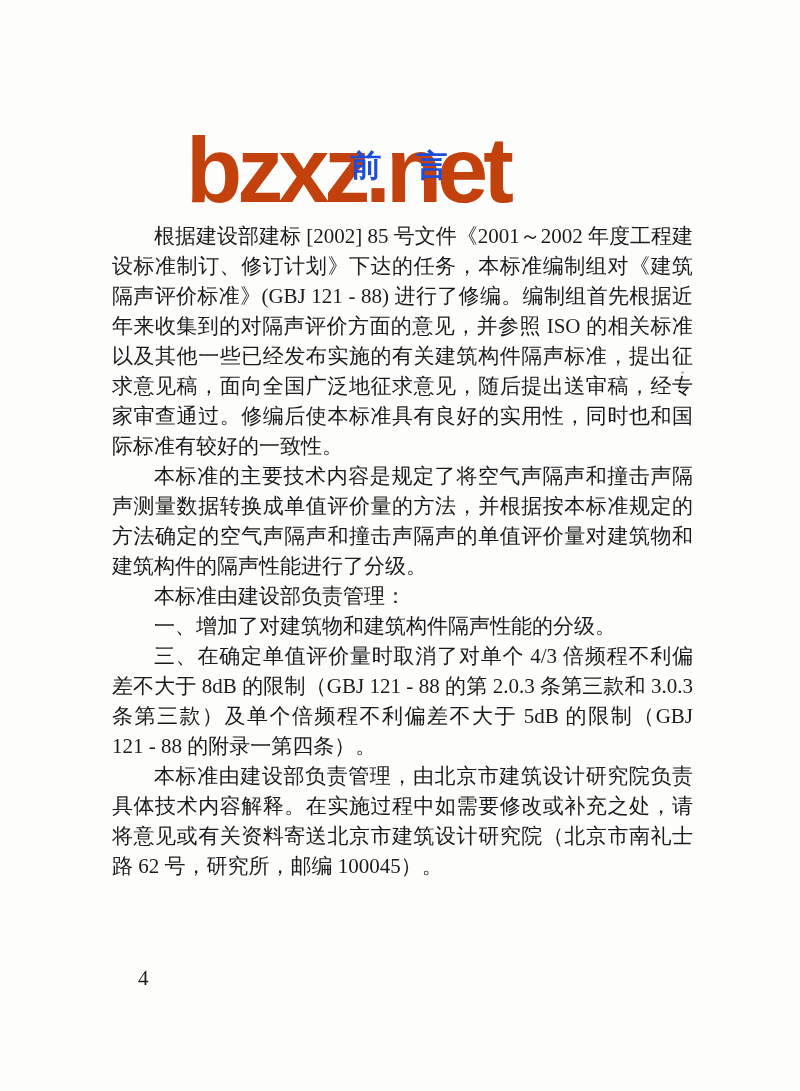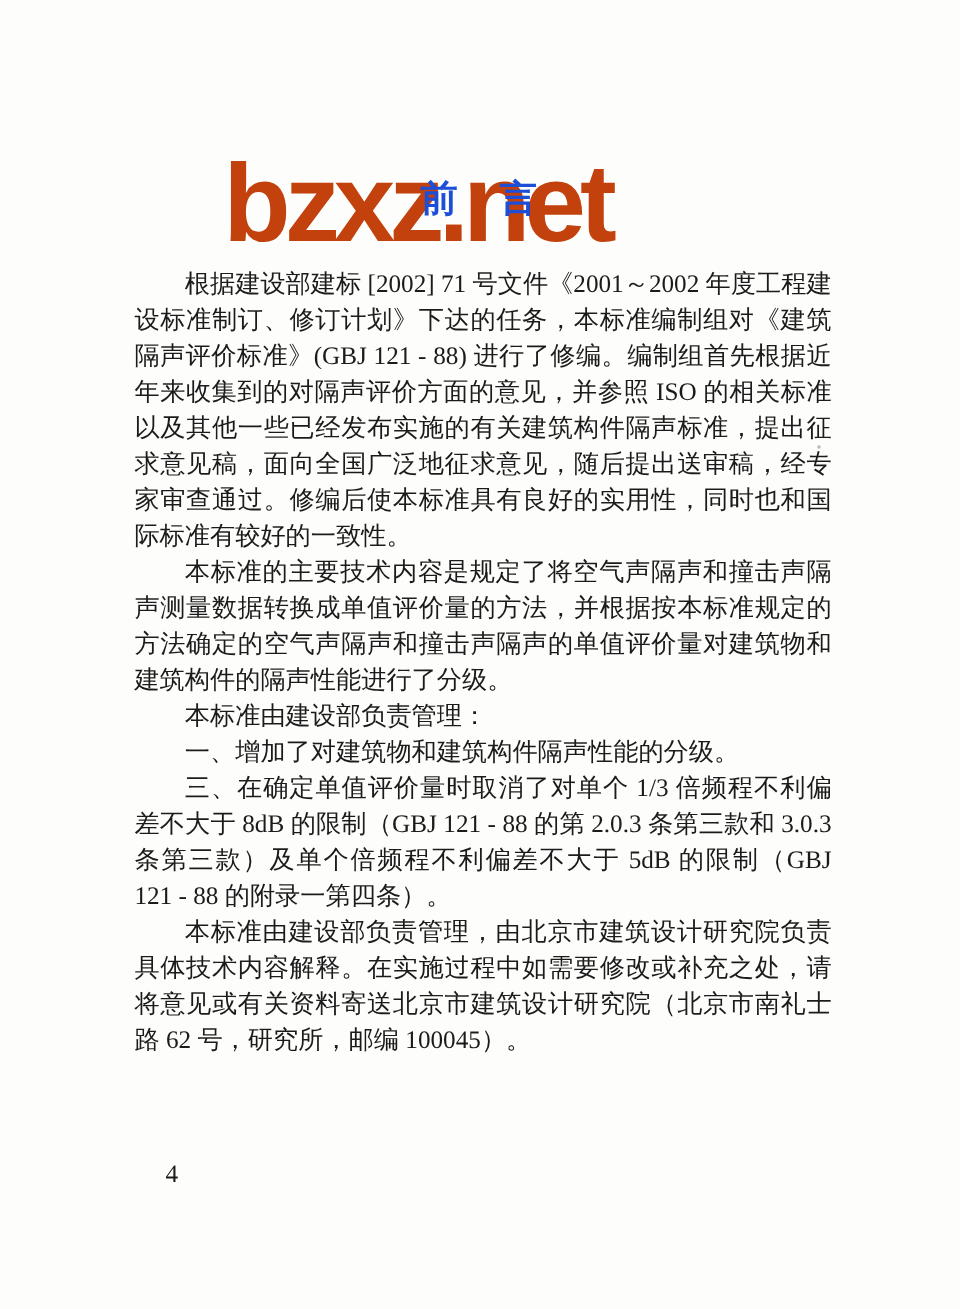--- a/index.html
+++ b/index.html
@@ -77,25 +77,25 @@
 </head>
 <body>
 
 <div class="page">
 
   <div class="watermark">bzxz.net</div>
 
   <h1 class="title">前　言</h1>
 
   <div class="body-text">
-    <p>根据建设部建标 [2002] 71 号文件《2001～2002 年度工程建设标准制订、修订计划》下达的任务，本标准编制组对《建筑隔声评价标准》(GBJ 121 - 88) 进行了修编。编制组首先根据近年来收集到的对隔声评价方面的意见，并参照 ISO 的相关标准以及其他一些已经发布实施的有关建筑构件隔声标准，提出征求意见稿，面向全国广泛地征求意见，随后提出送审稿，经专家审查通过。修编后使本标准具有良好的实用性，同时也和国际标准有较好的一致性。</p>
+    <p>根据建设部建标 [2002] 85 号文件《2001～2002 年度工程建设标准制订、修订计划》下达的任务，本标准编制组对《建筑隔声评价标准》(GBJ 121 - 88) 进行了修编。编制组首先根据近年来收集到的对隔声评价方面的意见，并参照 ISO 的相关标准以及其他一些已经发布实施的有关建筑构件隔声标准，提出征求意见稿，面向全国广泛地征求意见，随后提出送审稿，经专家审查通过。修编后使本标准具有良好的实用性，同时也和国际标准有较好的一致性。</p>
     <p>本标准的主要技术内容是规定了将空气声隔声和撞击声隔声测量数据转换成单值评价量的方法，并根据按本标准规定的方法确定的空气声隔声和撞击声隔声的单值评价量对建筑物和建筑构件的隔声性能进行了分级。</p>
     <p>本标准由建设部负责管理：</p>
     <p>一、增加了对建筑物和建筑构件隔声性能的分级。</p>
-    <p>三、在确定单值评价量时取消了对单个 1/3 倍频程不利偏差不大于 8dB 的限制（GBJ 121 - 88 的第 2.0.3 条第三款和 3.0.3 条第三款）及单个倍频程不利偏差不大于 5dB 的限制（GBJ 121 - 88 的附录一第四条）。</p>
+    <p>三、在确定单值评价量时取消了对单个 4/3 倍频程不利偏差不大于 8dB 的限制（GBJ 121 - 88 的第 2.0.3 条第三款和 3.0.3 条第三款）及单个倍频程不利偏差不大于 5dB 的限制（GBJ 121 - 88 的附录一第四条）。</p>
     <p>本标准由建设部负责管理，由北京市建筑设计研究院负责具体技术内容解释。在实施过程中如需要修改或补充之处，请将意见或有关资料寄送北京市建筑设计研究院（北京市南礼士路 62 号，研究所，邮编 100045）。</p>
   </div>
 
   <div class="scan-speck"></div>
 
   <div class="page-number">4</div>
 
 </div>
 
 </body></html>

